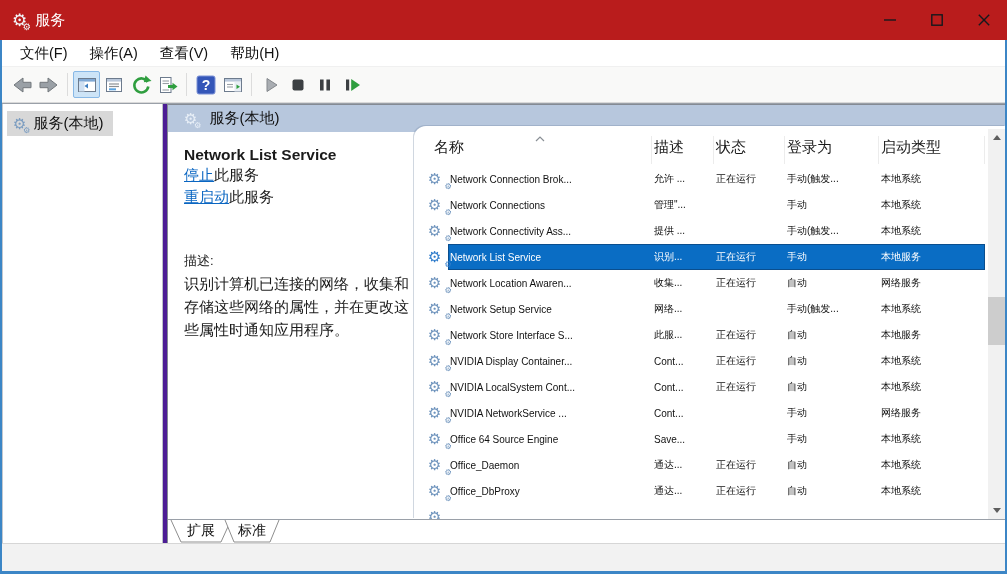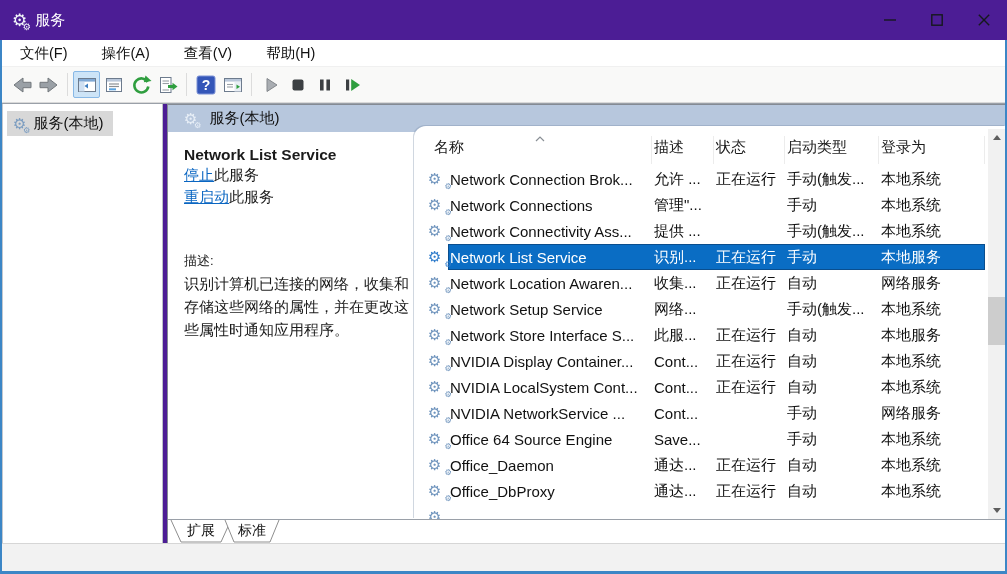--- a/index.html
+++ b/index.html
@@ -1,40 +1,40 @@
 <!DOCTYPE html>
 <html><head>
 <meta charset="utf-8">
 <style>
   * { margin:0; padding:0; box-sizing:border-box; }
   body { width:1007px; height:574px; font-family:"Liberation Sans","DejaVu Sans",sans-serif; background:#fff; overflow:hidden; }
   .window { position:relative; width:1007px; height:574px; background:#fff;
     border-left:2px solid #3c86c6; border-right:2px solid #3c86c6; border-bottom:3px solid #3c86c6; }
 
   
-  .titlebar { position:absolute; left:-2px; top:0; width:1007px; height:40px; background:#4c1d95;
+  .titlebar { position:absolute; left:-2px; top:0; width:1007px; height:40px; background:#b91c1c;
     display:flex; align-items:center; color:#fff; }
   .titlebar .app-title { font-size:15px; margin-left:8px; }
   .win-controls { margin-left:auto; display:flex; height:40px; }
   .win-btn { width:47px; height:40px; display:flex; align-items:center; justify-content:center; }
   .win-btn svg { display:block; }
 
   
   .gear { position:relative; display:inline-block; line-height:1; }
   .gear::before { content:"⚙"; font-family:"DejaVu Sans",sans-serif; }
   .gear::after  { content:"⚙"; font-family:"DejaVu Sans",sans-serif; position:absolute; right:-4px; bottom:-3px; font-size:55%; }
   .gear-title { font-size:17px; color:#f2f6fa; margin-left:12px; }
   .gear-tree  { font-size:15px; color:#7a9cc0; }
   .gear-band  { font-size:15px; color:#e8eff7; }
   .gear-row   { font-size:15px; color:#6f94bd; }
   .row.selected .gear-row { color:#2f7ccb; }
 
   
   .menubar { position:absolute; left:0; top:40px; width:1003px; height:27px; background:#fff;
-    display:flex; align-items:center; font-size:14.5px; color:#111; border-bottom:1px solid #f0f0f0;gap:12px; }
+    display:flex; align-items:center; font-size:14.5px; color:#111; border-bottom:1px solid #f0f0f0; }
   .menu-item { padding:4px 10px; margin-left:2px; }
   .menu-item:first-child { margin-left:8px; }
 
   
   .toolbar { position:absolute; left:0; top:67px; width:1003px; height:36px; background:#f9f9f8;
     border-bottom:1px solid #d9d9d9; display:flex; align-items:center; padding-left:6px; }
   .tb-btn { width:27px; height:27px; display:flex; align-items:center; justify-content:center; border:1px solid transparent; border-radius:2px; }
   .tb-btn.active { background:#cde4f7; border-color:#88b8e6; }
   .tb-sep { width:1px; height:23px; background:#dcdcdc; margin:0 5px; }
   .tb-btn svg { display:block; }
@@ -63,21 +63,21 @@
 
   .list-panel { position:absolute; left:246px; top:21px; right:0; bottom:25px; background:#fff;
     border-top-left-radius:12px; box-shadow:-1px -1px 0 rgba(120,140,165,0.35); overflow:hidden; }
   .list-header { position:absolute; left:0; top:0; right:20px; height:38px; display:grid;
     grid-template-columns:224px 62px 71px 94px 1fr; padding-left:14px; align-items:end; font-size:15px; color:#1a1a1a; }
   .hcell { padding:0 0 7px 2px; border-right:1px solid #ececec; height:28px; display:flex; align-items:flex-end; }
   .hcell.first { padding-left:6px; }
   .sort-ind { position:absolute; left:121px; top:2px; }
   .rows { position:absolute; left:0; top:40px; right:0; bottom:0; overflow:hidden; }
   .row { position:relative; height:26px; display:grid; grid-template-columns:20px 204px 62px 71px 94px 1fr;
-    padding-left:14px; align-items:center; font-size:15px; color:#111; }
+    padding-left:14px; align-items:center; font-size:10px; color:#111; }
   .row .cell { position:relative; z-index:1; white-space:nowrap; overflow:hidden; padding-left:2px; }
   .row .icon-cell { z-index:1; }
   .sel-bg { display:none; position:absolute; left:34px; top:0; right:20px; bottom:0;
     background:#0a6dc4; border:1px solid #0a4e8e; }
   .row.selected .sel-bg { display:block; }
   .row.selected .cell { color:#fff; }
 
   
   .scrollbar { position:absolute; top:3px; right:0; bottom:0; width:17px; background:#f1f1f1; }
   .sb-btn { position:absolute; left:0; width:17px; height:17px; display:flex; align-items:center; justify-content:center; }
@@ -241,22 +241,22 @@
         </div>
         <div class="desc-label">描述:</div>
         <div class="desc-text">识别计算机已连接的网络，收集和存储这些网络的属性，并在更改这些属性时通知应用程序。</div>
       </div>
 
       <div class="list-panel">
         <div class="list-header">
           <div class="hcell first">名称</div>
           <div class="hcell">描述</div>
           <div class="hcell">状态</div>
+          <div class="hcell">登录为</div>
           <div class="hcell">启动类型</div>
-          <div class="hcell">登录为</div>
           <span class="sort-ind">
             <svg width="10" height="6" viewBox="0 0 10 6">
                 <polyline points="1,5 5,1 9,5" fill="none" stroke="#8a9096" stroke-width="1.2"></polyline>
               </svg>
           </span>
         </div>
 
         <div class="rows" id="rows">
             <div class="row">
               <span class="gear gear-row icon-cell"></span>

